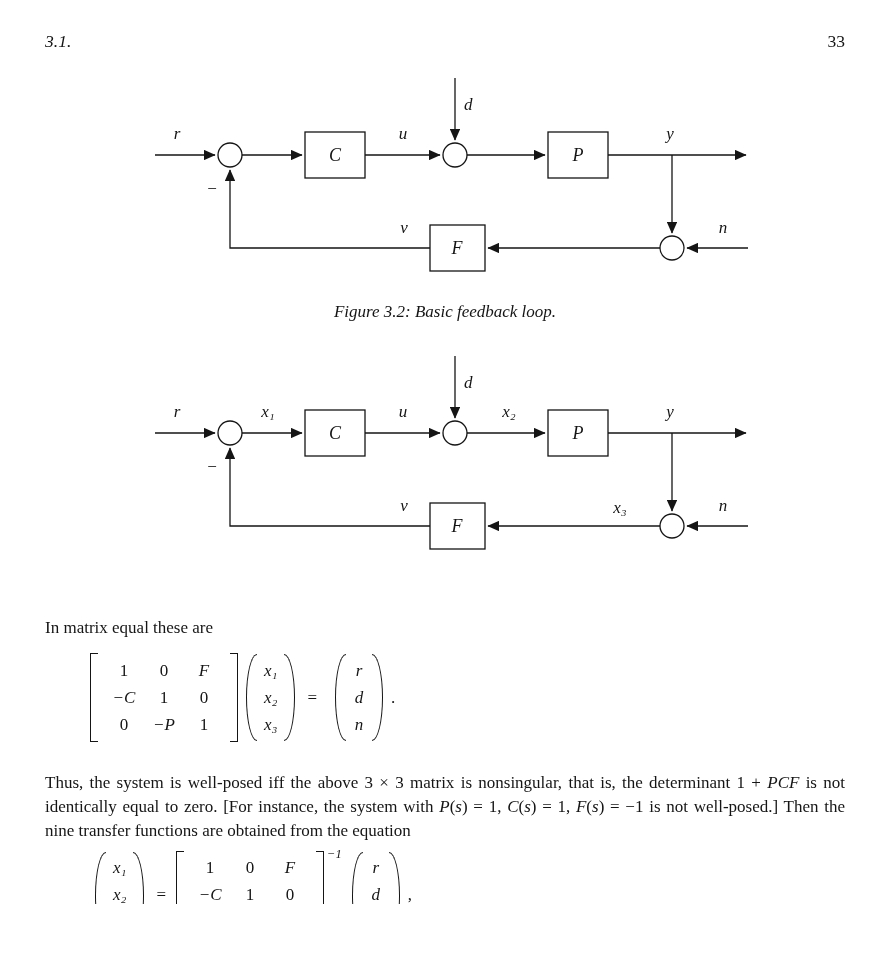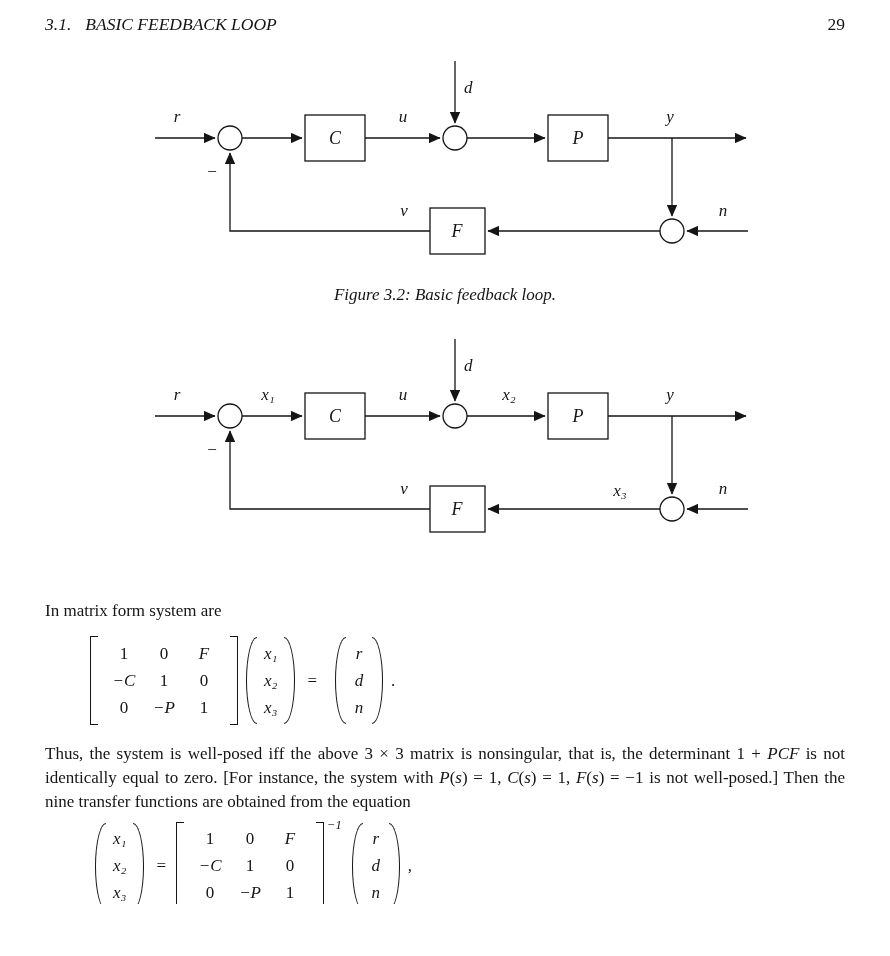--- a/index.html
+++ b/index.html
@@ -2,31 +2,31 @@
 <html><head>
 <meta charset="utf-8">
 <style>
   * { margin:0; padding:0; box-sizing:border-box; }
   html, body { background:#ffffff; }
   body {
     width:890px; height:956px;
     font-family:"Liberation Serif","DejaVu Serif",serif;
     color:#151515;
   }
-  .page { width:890px; height:904px; padding:14px 45px 0; overflow:hidden; }
+  .page { width:890px; height:904px; padding:31px 45px 0; overflow:hidden; }
   .pagehead { display:flex; justify-content:space-between; align-items:baseline; font-size:17.5px; }
   .sec { display:inline-flex; gap:14px; font-style:italic; }
   .it { font-style:italic; }
   .diagram { display:block; margin-left:-45px; }
   .fig1 { margin-top:18px; }
   .fig2 { margin-top:26px; }
   .caption { text-align:center; font-size:17px; margin-top:4px;font-style:italic; }
   .bodytext { font-size:17px; line-height:1.42; }
   .intro { margin-top:40px; }
-  .justify { text-align:justify; margin-top:16px; }
+  .justify { text-align:justify; margin-top:28px; }
   .equation { display:flex; align-items:center; width:max-content; }
   .eq1 { margin-left:45px; margin-top:12px; }
   .eq2 { margin-left:50px; margin-top:6px; }
   .matrix {
     display:grid; grid-template-columns:repeat(3,40px); grid-auto-rows:27px;
     align-items:center; justify-items:center; font-size:17px; padding:5px 6px;
   }
   .vector {
     display:grid; grid-auto-rows:27px;
     align-items:center; justify-items:center; font-size:17px; padding:5px 7px; min-width:26px;
@@ -42,23 +42,22 @@
   .trail { align-self:center; margin-left:6px; font-size:17px; }
 </style>
 </head>
 <body>
 
 <div class="page">
 
   <header class="pagehead">
     <span class="sec">
       <span>3.1.</span>
-      <span>BASIC FEEDBACK LOOP</span>
     </span>
-    <span>29</span>
+    <span>33</span>
   </header>
 
   <figure class="fig1">
     <svg class="diagram" width="890" height="228" viewBox="0 0 890 228">
       <defs>
         <marker id="arrA" markerWidth="10" markerHeight="8" refX="8.5" refY="4" orient="auto">
           <path d="M0,0 L9,4 L0,8 Z" fill="#151515"></path>
         </marker>
       </defs>
       <g stroke="#151515" stroke-width="1.3" fill="none">
@@ -131,21 +130,21 @@
         <text x="723" y="163" text-anchor="middle">n</text>
         <text x="620" y="165" text-anchor="middle">x₃</text>
         <text x="404" y="163" text-anchor="middle">v</text>
         <text x="335" y="91" text-anchor="middle" font-size="18">C</text>
         <text x="578" y="91" text-anchor="middle" font-size="18">P</text>
         <text x="457" y="184" text-anchor="middle" font-size="18">F</text>
       </g>
     </svg>
   </figure>
 
-  <p class="bodytext intro">In matrix form system are</p>
+  <p class="bodytext intro">In matrix equal these are</p>
 
   <div class="equation eq1">
     <span class="sqbr l"></span>
     <div class="matrix">
       <span>1</span>
       <span>0</span>
       <span class="it">F</span>
       <span class="it">−C</span>
       <span>1</span>
       <span>0</span>

